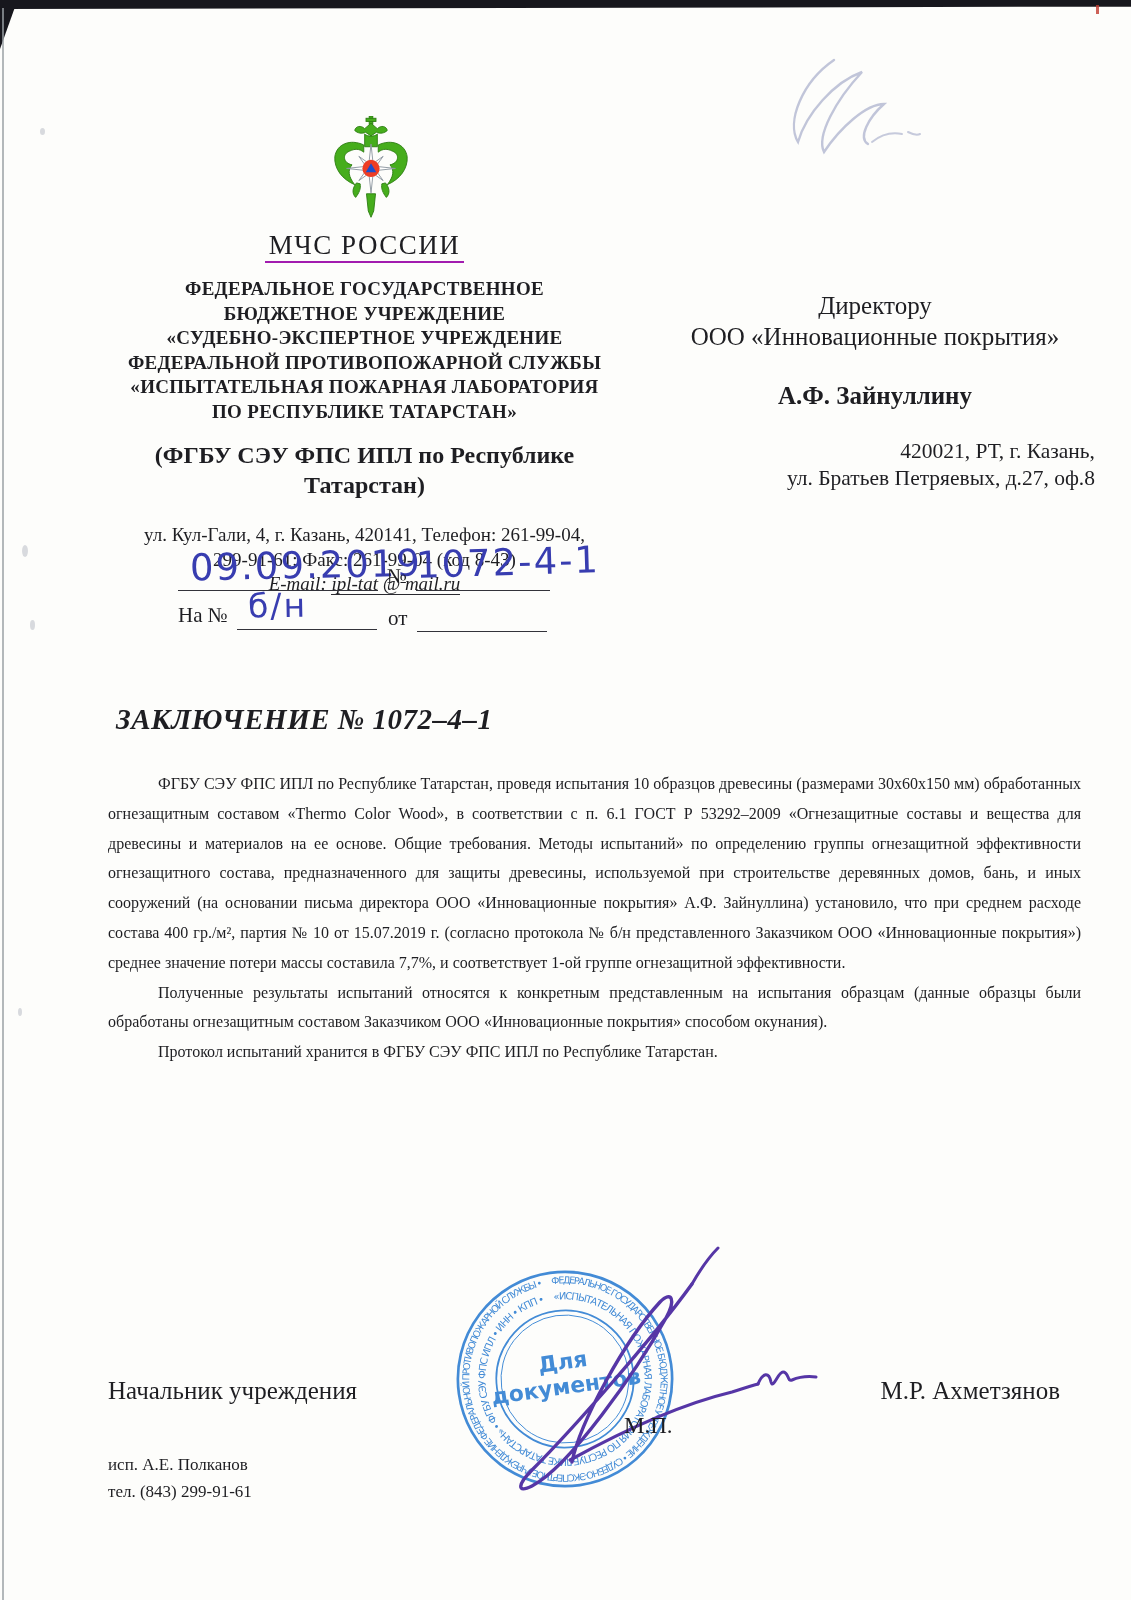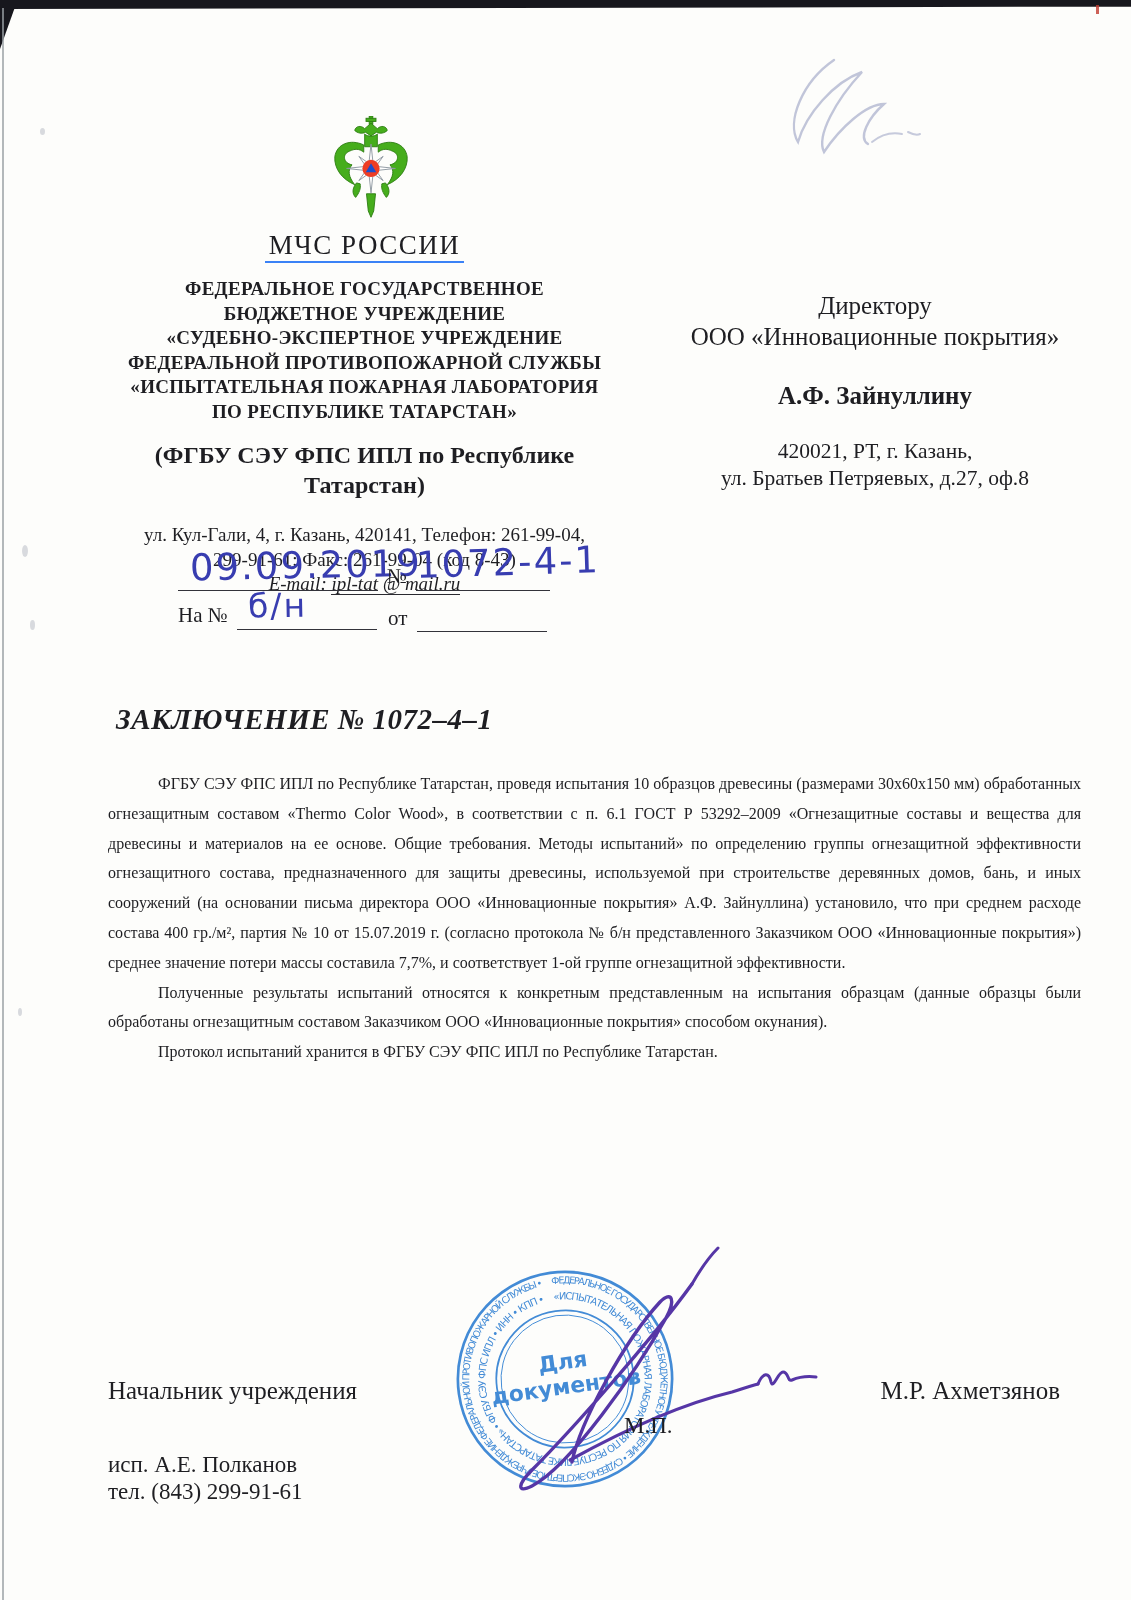--- a/index.html
+++ b/index.html
@@ -11,21 +11,21 @@
   
   .scan-top-band{position:absolute;left:0;top:0;width:1131px;height:9px;background:#17171d;transform:rotate(-0.12deg);transform-origin:left top;}
   .scan-corner-wedge{position:absolute;left:0;top:7px;width:0;height:0;border-top:42px solid #17171d;border-right:15px solid transparent;}
   .scan-left-line{position:absolute;left:2px;top:8px;width:2px;height:1592px;background:#9aa0a4;opacity:.75;}
   .scan-red-tick{position:absolute;left:1096px;top:5px;width:3px;height:9px;background:#c03a30;opacity:.8;}
   .speck{position:absolute;background:#b9bec6;border-radius:50%;opacity:.55;}
   
   .emblem{position:absolute;left:328px;top:116px;width:86px;height:104px;}
   .lh{position:absolute;left:112px;top:230px;width:505px;text-align:center;}
   .ministry{font-size:27px;letter-spacing:1.5px;}
-  .ministry span{border-bottom:2px solid #3b82f6;padding:0 4px 1px;}
+  .ministry span{border-bottom:2px solid #a21caf;padding:0 4px 1px;}
   .org{margin-top:16px;font-weight:bold;font-size:19px;line-height:24.5px;letter-spacing:.3px;}
   .shortname{margin-top:16px;font-weight:bold;font-size:24px;line-height:30px;}
   .addr{margin-top:22px;font-size:19px;line-height:25px;}
   .email{font-size:19px;margin-top:1px;font-style:italic;}
   .email .u{border-bottom:1.3px solid #2a2a30;padding-bottom:0px;}
   
   .hw{font-family:"DejaVu Sans", sans-serif;color:#383db0;letter-spacing:2px;}
   .hw-date{position:absolute;left:190px;top:544px;font-size:37px;transform:rotate(-1.2deg);}
   .hw-number{position:absolute;left:416px;top:541px;font-size:37px;transform:rotate(-1.8deg);white-space:nowrap;}
   .hw-bn{position:absolute;left:248px;top:586px;font-size:33px;transform:rotate(-1deg);}
@@ -34,30 +34,30 @@
   .rl1b{left:416px;top:590px;width:134px;}
   .rl2a{left:237px;top:629px;width:140px;}
   .rl2b{left:417px;top:631px;width:130px;}
   .reflabel{position:absolute;font-size:21px;}
   .lbl-no{left:387px;top:564px;}
   .lbl-nano{left:178px;top:603px;}
   .lbl-ot{left:388px;top:606px;}
   
   .recipient{position:absolute;left:655px;top:290px;width:440px;text-align:center;font-size:25px;line-height:31px;}
   .recipient .name{font-weight:bold;margin-top:28px;}
-  .recipient .raddr{font-size:21.5px;line-height:27px;margin-top:27px;}
+  .recipient .raddr{font-size:21.5px;line-height:27px;margin-top:27px;text-align:right;}
   
   .doc-title{position:absolute;left:116px;top:703px;width:952px;text-align:left;font-weight:bold;font-size:29px;letter-spacing:.5px;font-style:italic;}
   .body-text{position:absolute;left:108px;top:769px;width:973px;font-size:16px;line-height:29.8px;text-align:justify;}
   .body-text p{margin:0;text-indent:50px;}
   
   .sign-left{position:absolute;left:108px;top:1377px;font-size:25px;}
   .sign-right{position:absolute;left:760px;top:1377px;width:300px;text-align:right;font-size:25px;}
   .mp{position:absolute;left:624px;top:1413px;font-size:23px;}
-  .footer{position:absolute;left:108px;top:1452px;font-size:23px;line-height:26.5px;}
+  .footer{position:absolute;left:108px;top:1452px;font-size:17px;line-height:26.5px;}
   
   .stamp{position:absolute;left:448px;top:1262px;width:234px;height:234px;opacity:.9;transform:rotate(-8deg);}
   .violet-sign{position:absolute;left:420px;top:1222px;width:480px;height:300px;}
   .faint-autograph{position:absolute;left:772px;top:42px;width:200px;height:140px;}
 </style>
 </head>
 <body>
 
 <div class="page">
 

